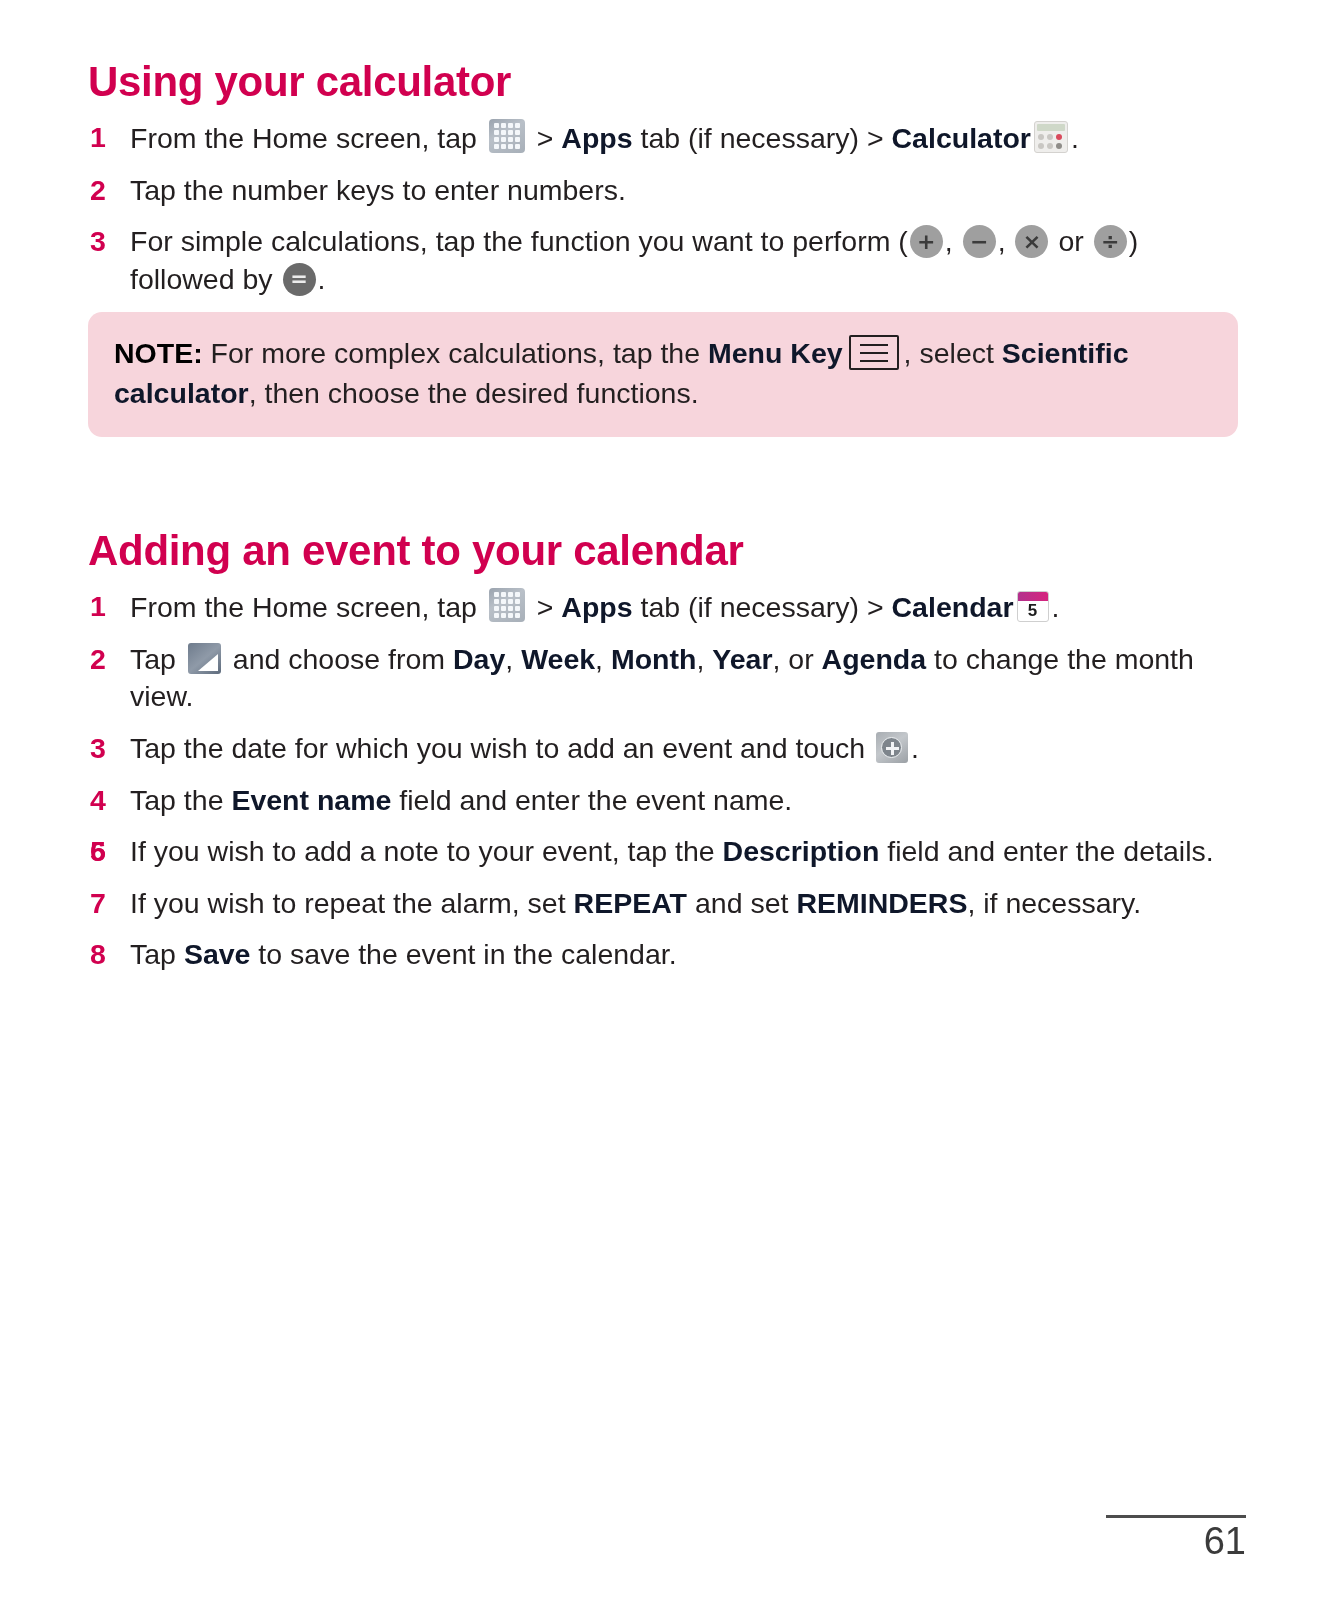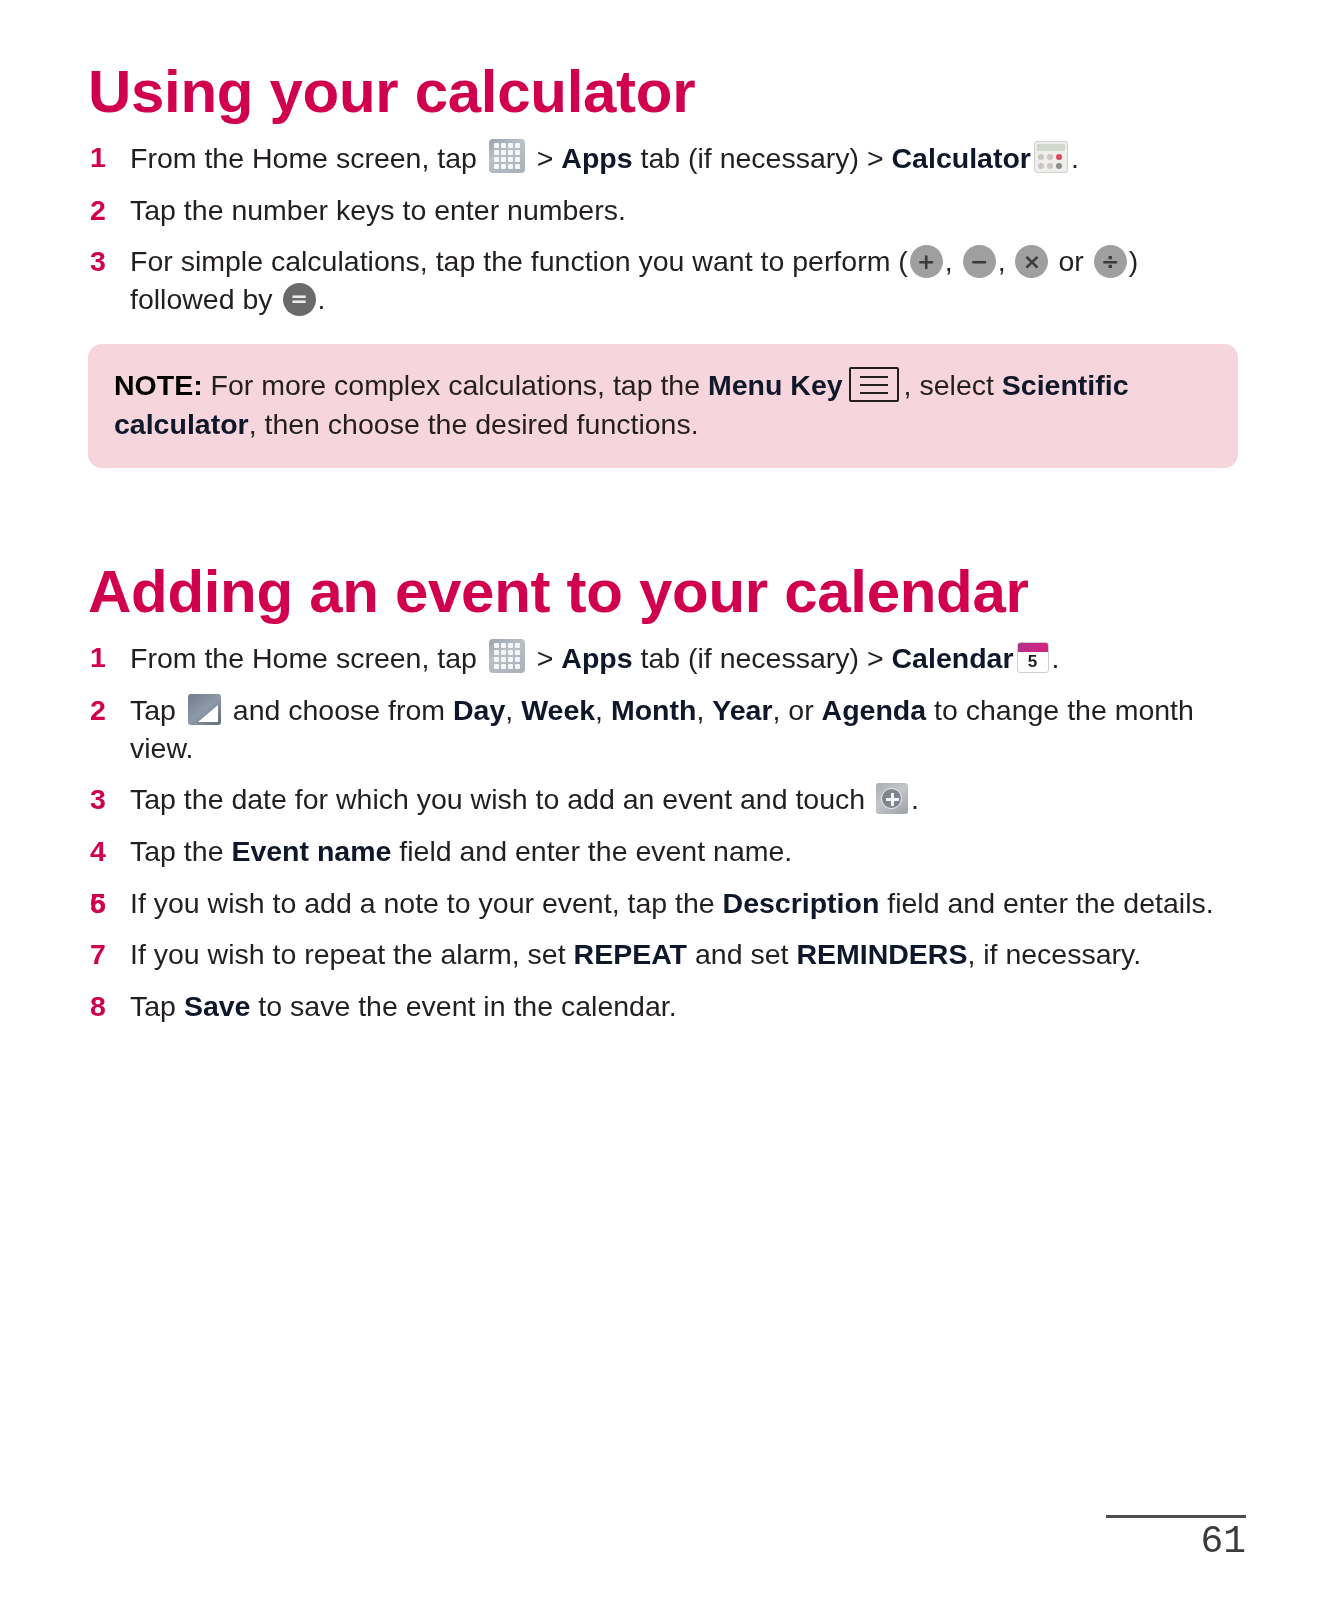--- a/index.html
+++ b/index.html
@@ -29,21 +29,21 @@
     position: absolute;
     left: 88px;
     top: 58px;
     width: 1150px;
   }
 
   
   h1.section-title {
     font-family: "Liberation Sans", sans-serif;
     font-weight: bold;
-    font-size: 60px;
+    font-size: 42px;
     line-height: 1.12;
     color: #D1004F;
     margin: 0 0 14px 0;
     letter-spacing: -0.3px;
   }
   h1.section-title.second {
     margin-top: 16px;
   }
 
   
@@ -71,21 +71,21 @@
     font-weight: bold;
     font-size: 28.5px;
   }
   .b { font-weight: bold; color: #0f172a; }
 
   
   .note {
     background: #F7D5DC;
     border-radius: 14px;
     padding: 22px 26px 24px 26px;
-    margin: 25px 0 0 0;
+    margin: 14px 0 0 0;
     font-size: 28.5px;
     line-height: 1.38;
     color: #231f20;
   }
   .note .lbl { font-weight: bold; color: #000; }
 
   
   .ic {
     display: inline-block;
     vertical-align: -6px;
@@ -263,21 +263,21 @@
   }
   .footer .rule {
     border-top: 3px solid #4d4d4d;
     width: 140px;
     margin: 0 0 4px auto;
   }
   .footer .pg {
     font-size: 38px;
     color: #3b3b3b;
     line-height: 1.05;
-    font-family: Liberation Mono, monospace;
+    font-family: Liberation Sans, sans-serif;
   }
 
   .gap-block { height: 74px; }
 </style>
 </head>
 <body>
 
 <div class="page">
 
   <div class="content">

